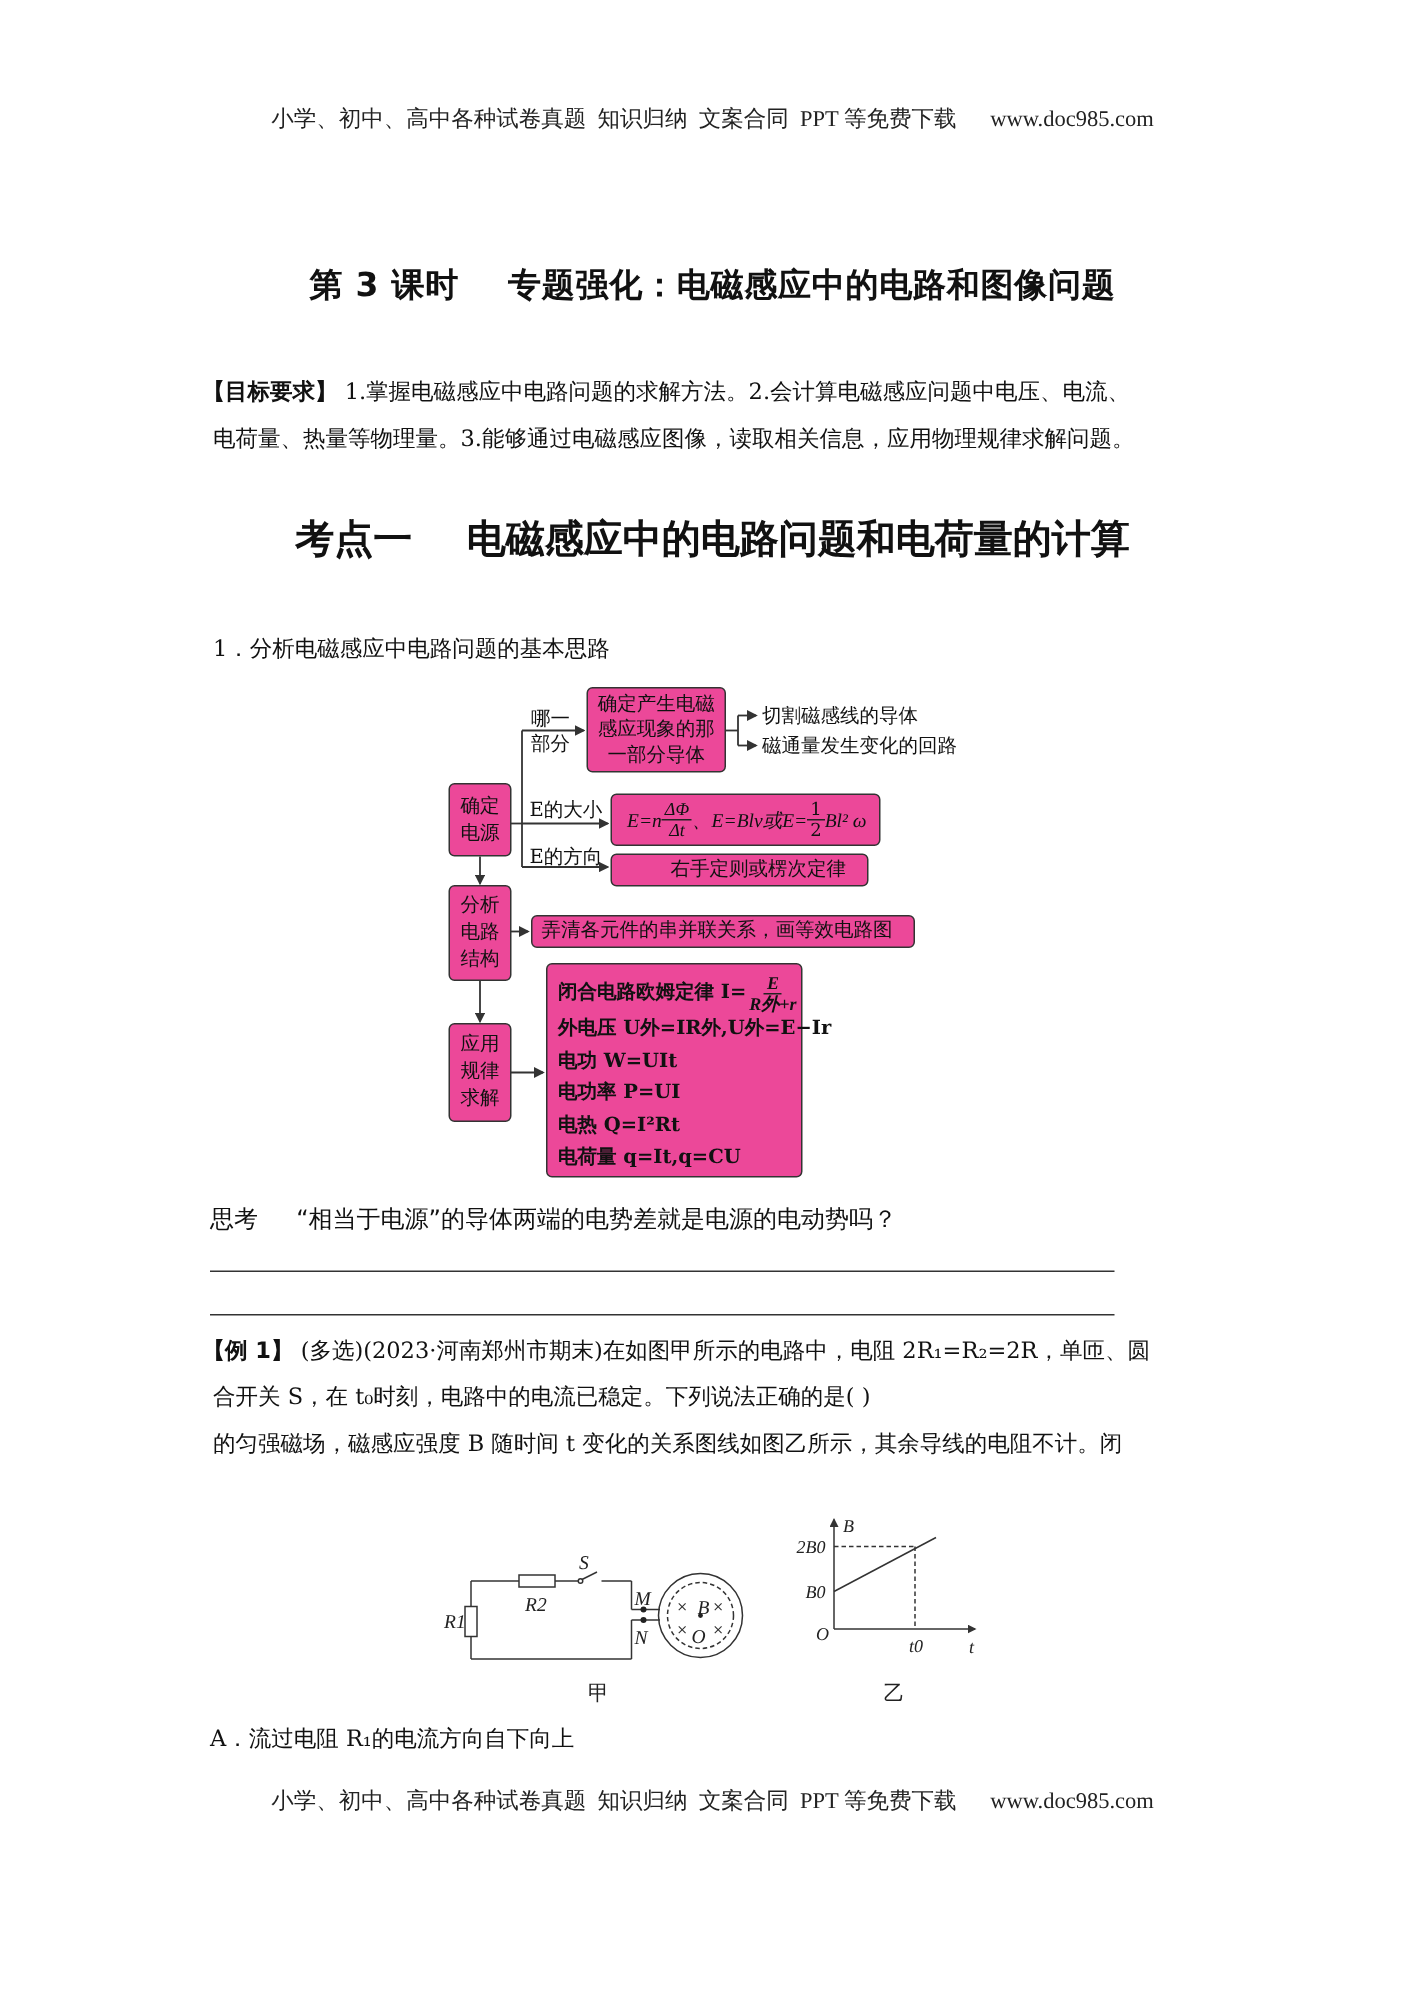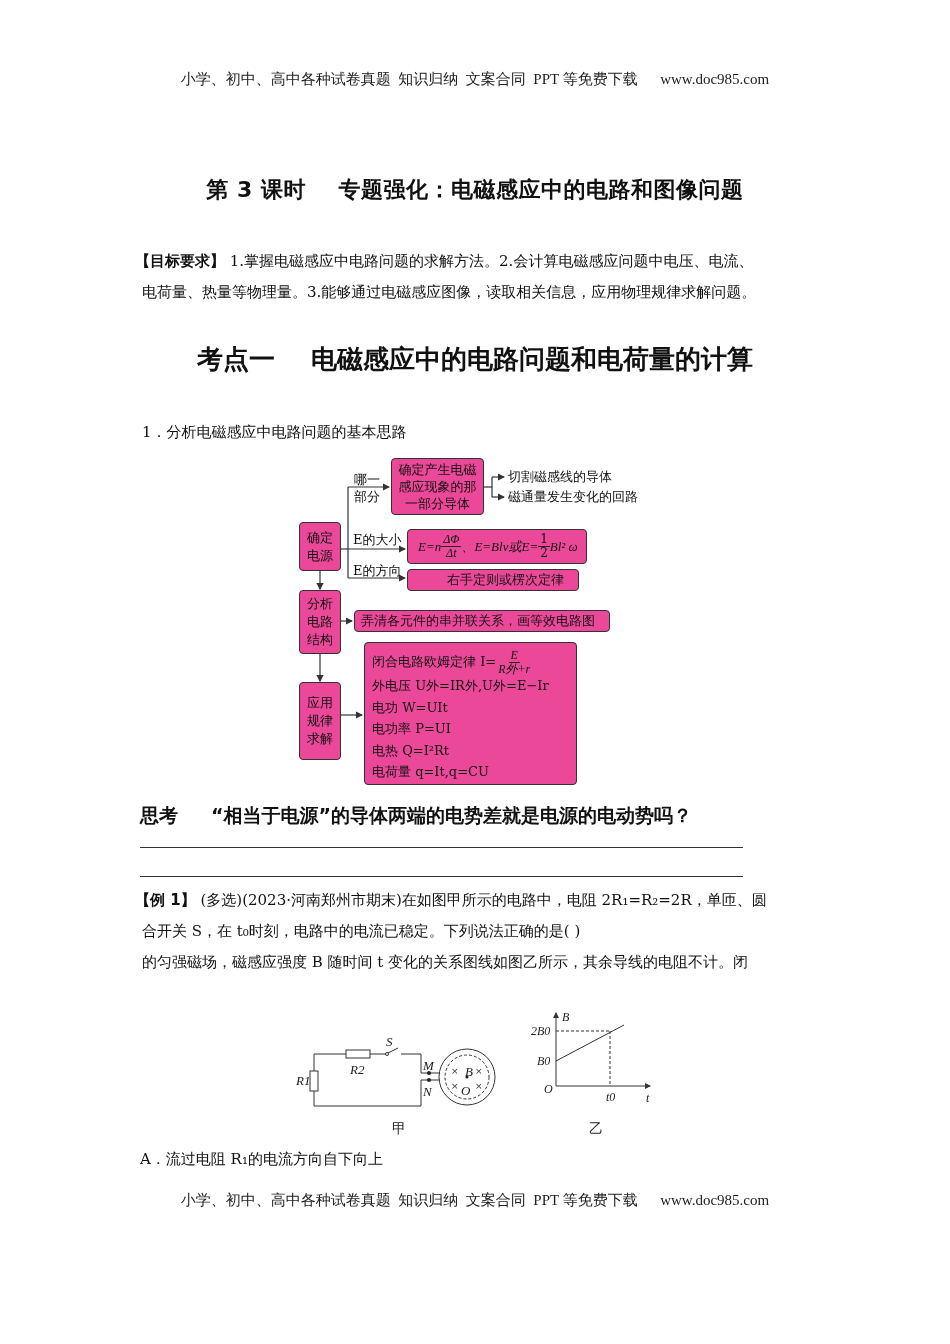--- a/index.html
+++ b/index.html
@@ -75,21 +75,21 @@
         <div>电源</div>
       </div>
   </div>
   <div class="fbox center" style="left:299px; top:590px; width:42px; height:64px; pointer-events:auto;">
     <div>
         <div>分析</div>
         <div>电路</div>
         <div>结构</div>
       </div>
   </div>
-  <div class="fbox center" style="left:299px; top:682px; width:42px; height:78px; pointer-events:auto;">
+  <div class="fbox center" style="left:299px; top:682px; width:42px; height:66px; pointer-events:auto;">
     <div>
         <div>应用</div>
         <div>规律</div>
         <div>求解</div>
       </div>
   </div>
 
   <div class="lbl" style="left:354px; top:471px; line-height:17px;">
     <div>哪一</div>
       <div>部分</div>
@@ -118,37 +118,37 @@
         <span class="num">1</span>
         <span>2</span>
       </span>
     <span class="ital">Bl² ω</span>
   </div>
 
   <div class="fbox center" style="left:407px; top:569px; width:172px; height:22px;padding-left:25px;">右手定则或楞次定律</div>
 
   <div class="fbox" style="left:354px; top:610px; width:256px; height:22px; padding-left:6px; line-height:20px; white-space:nowrap;">弄清各元件的串并联关系，画等效电路图</div>
 
-  <div class="fbox" style="left:364px; top:642px; width:213px; height:143px; padding:6px 0 0 7px; line-height:21.5px; white-space:nowrap;">
+  <div class="fbox" style="left:364px; top:642px; width:171px; height:143px; padding:6px 0 0 7px; line-height:21.5px; white-space:nowrap;font-weight:bold;">
     <div style="display:flex; align-items:center; height:26px;">
         <span>闭合电路欧姆定律 I=</span>
         <span class="frac ital" style="margin-left:2px;">
           <span class="num">E</span>
           <span>R外+r</span>
         </span>
       </div>
     <div>外电压  U外=IR外,U外=E−Ir</div>
     <div>电功  W=UIt</div>
     <div>电功率  P=UI</div>
     <div>电热  Q=I²Rt</div>
     <div>电荷量  q=It,q=CU</div>
   </div>
 </div>
 
-<div class="abs sans" style="left:140px; top:803px; font-size:19px; white-space:pre;font-weight:bold;"><span>思考</span>     <span>“相当于电源”的导体两端的电势差就是电源的电动势吗？</span></div>
+<div class="abs sans" style="left:140px; top:803px; font-size:16px; white-space:pre;"><span>思考</span>     <span>“相当于电源”的导体两端的电势差就是电源的电动势吗？</span></div>
 <div class="abs line" style="left:140px; top:847px; width:603px;"></div>
 <div class="abs line" style="left:140px; top:876px; width:603px;"></div>
 
 <div class="abs para" style="left:135px; top:885px; width:700px;">
   <div style="white-space:nowrap;"><span class="bold-tag">【例 1】</span><span> (多选)(2023·河南郑州市期末)在如图甲所示的电路中，电阻 2R₁=R₂=2R，单匝、圆</span></div>
   <div style="white-space:nowrap; padding-left:7px;">合开关 S，在 t₀时刻，电路中的电流已稳定。下列说法正确的是(      )</div>
   <div style="white-space:nowrap; padding-left:7px;">的匀强磁场，磁感应强度 B 随时间 t 变化的关系图线如图乙所示，其余导线的电阻不计。闭</div>
 </div>
 
 <svg class="abs" style="left:280px; top:1010px;" width="230" height="135">

